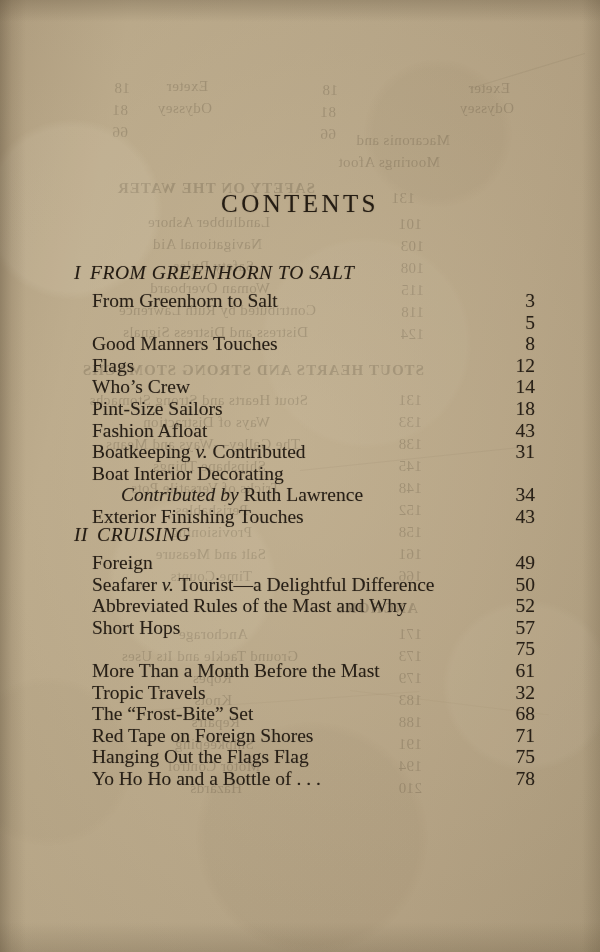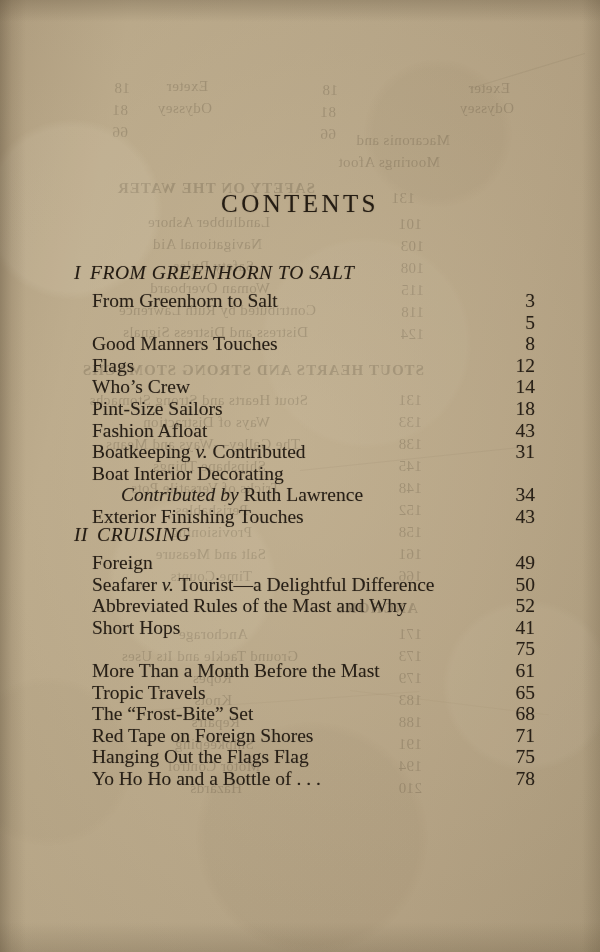--- a/index.html
+++ b/index.html
@@ -304,32 +304,32 @@
           <div class="entry">
             <div class="etitle"><span>Seafarer </span><i class="ital">v.</i> <span>Tourist—a Delightful Difference</span></div>
             <div class="epage">50</div>
           </div>
           <div class="entry">
             <div class="etitle">Abbreviated Rules of the Mast and Why</div>
             <div class="epage">52</div>
           </div>
           <div class="entry">
             <div class="etitle">Short Hops</div>
-            <div class="epage">41</div>
+            <div class="epage">57</div>
           </div>
           <div class="entry">
             <div class="epage">75</div>
           </div>
           <div class="entry">
             <div class="etitle">More Than a Month Before the Mast</div>
             <div class="epage">61</div>
           </div>
           <div class="entry">
             <div class="etitle">Tropic Travels</div>
-            <div class="epage">65</div>
+            <div class="epage">32</div>
           </div>
           <div class="entry">
             <div class="etitle">The “Frost-Bite” Set</div>
             <div class="epage">68</div>
           </div>
           <div class="entry">
             <div class="etitle">Red Tape on Foreign Shores</div>
             <div class="epage">71</div>
           </div>
           <div class="entry">

